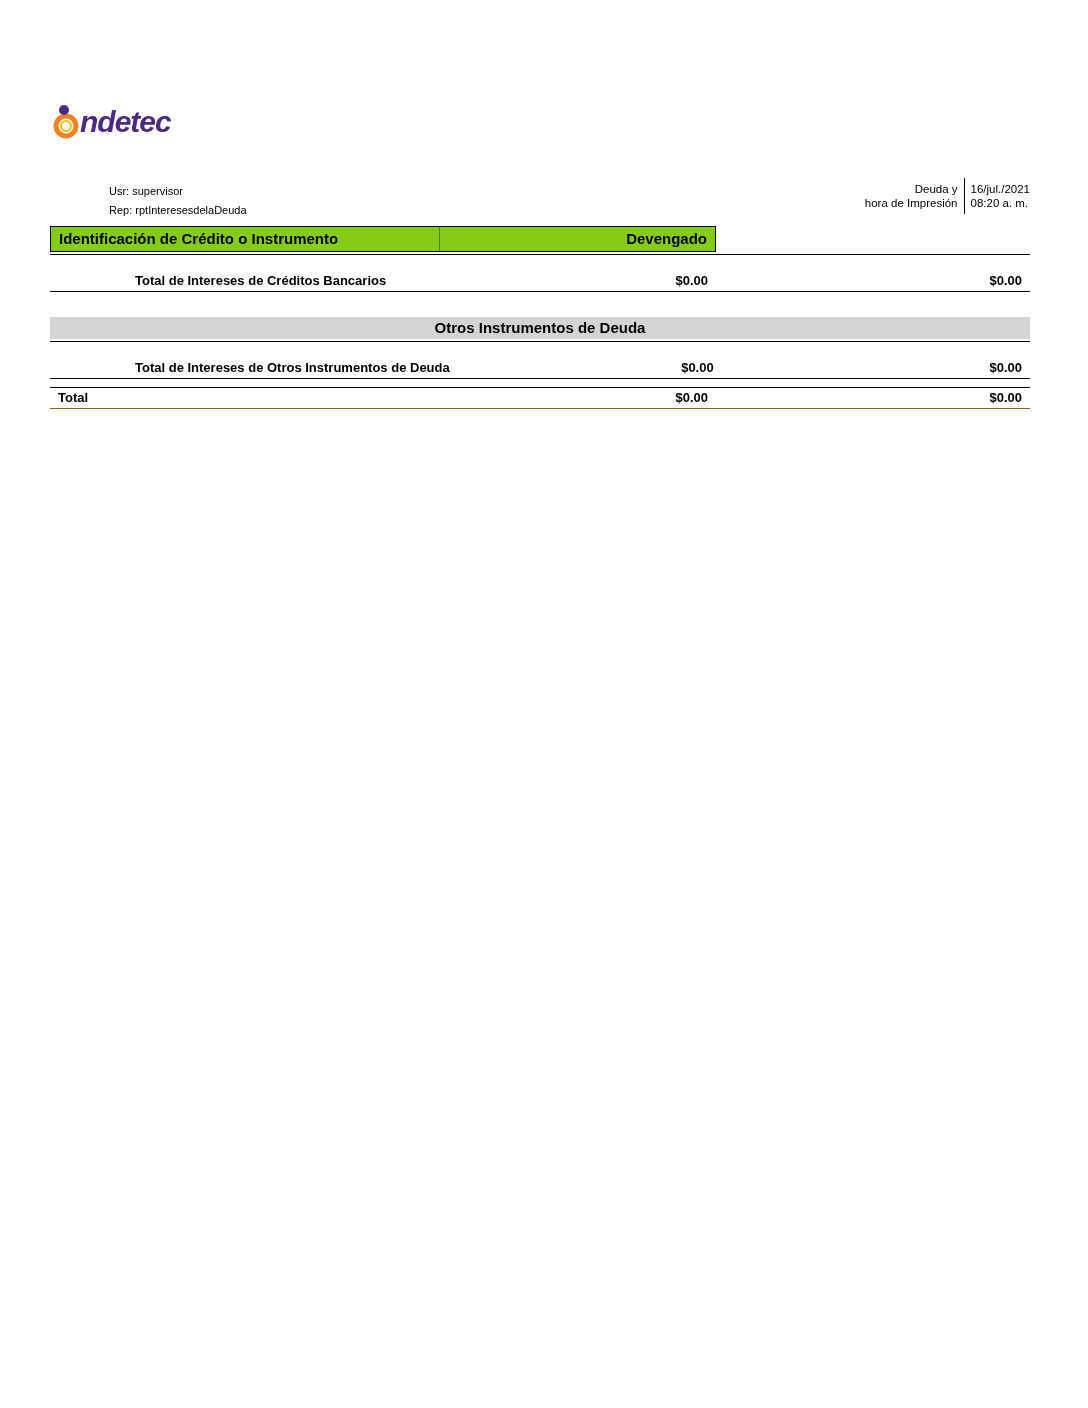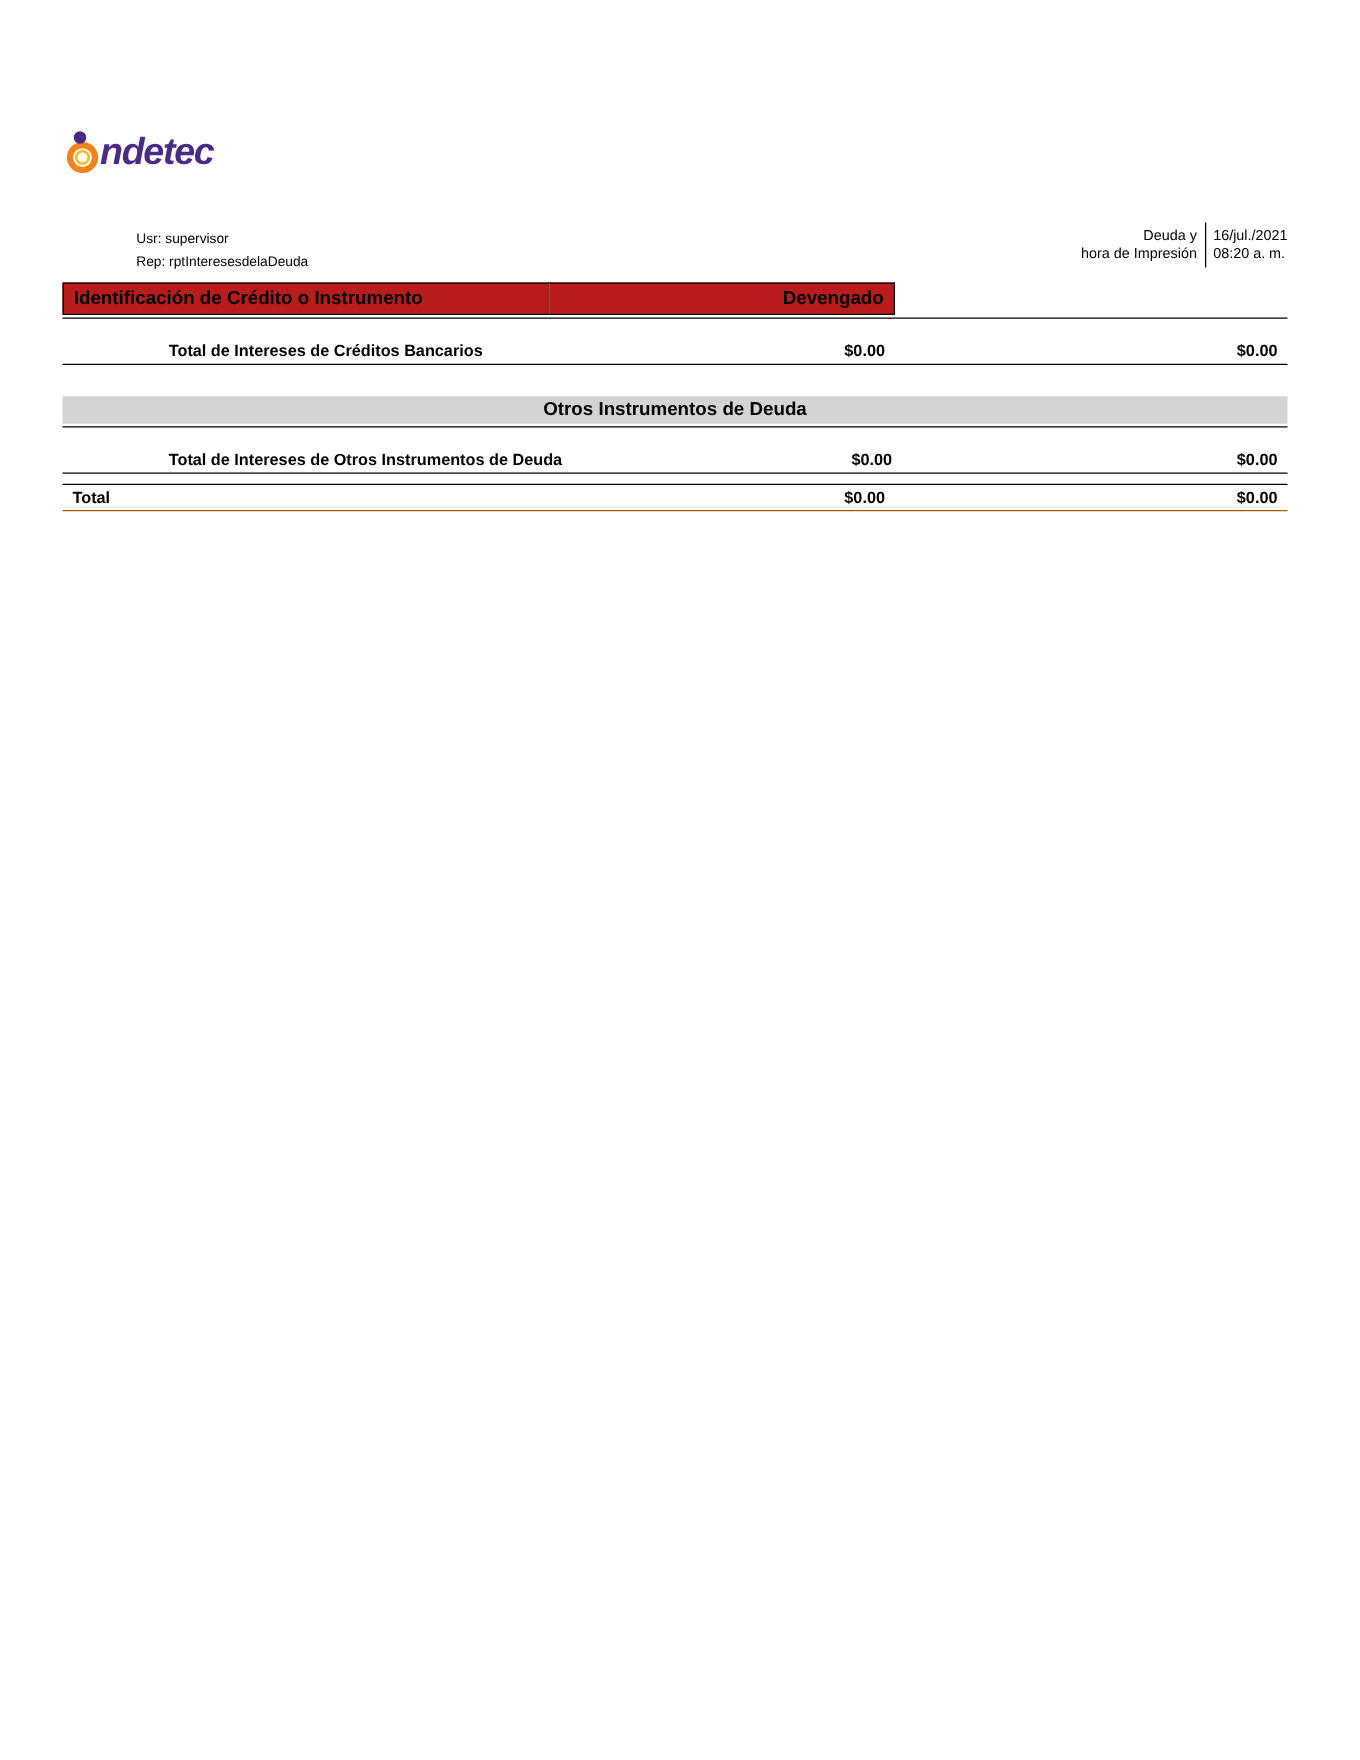--- a/index.html
+++ b/index.html
@@ -63,21 +63,21 @@
 
   
   .report-table {
     position:absolute;
     left:50px; top:226px;
     width:980px;
   }
 
   .hdr-row { display:flex; }
   .hdr-cell {
-    background:#b91c1c;
+    background:#84cc16;
     border:1px solid #000;
     font-size:15px;
     font-weight:bold;
     padding:3px 8px 4px 8px;
   }
   .hdr-cell + .hdr-cell { border-left:1px solid #4d7c0f; margin-left:-1px; }
   .hdr-c1 { width:390px; text-align:left; }
   .hdr-c2 { width:277px; text-align:right; }
   .hdr-c3 { width:314px; text-align:right; }
 

